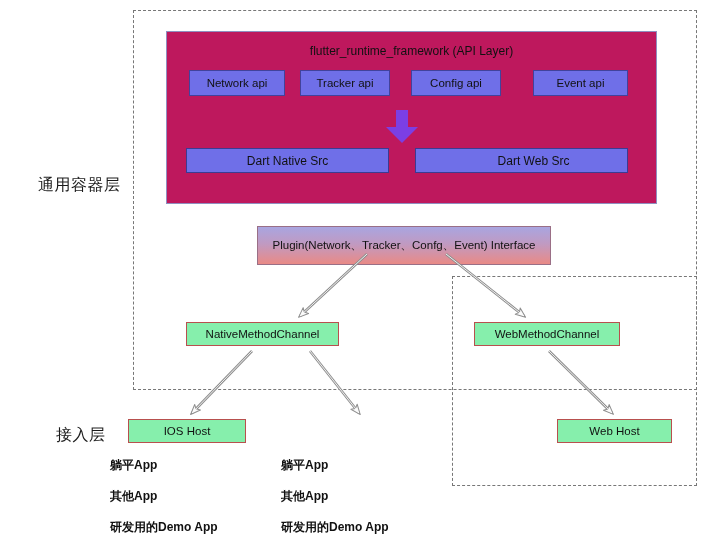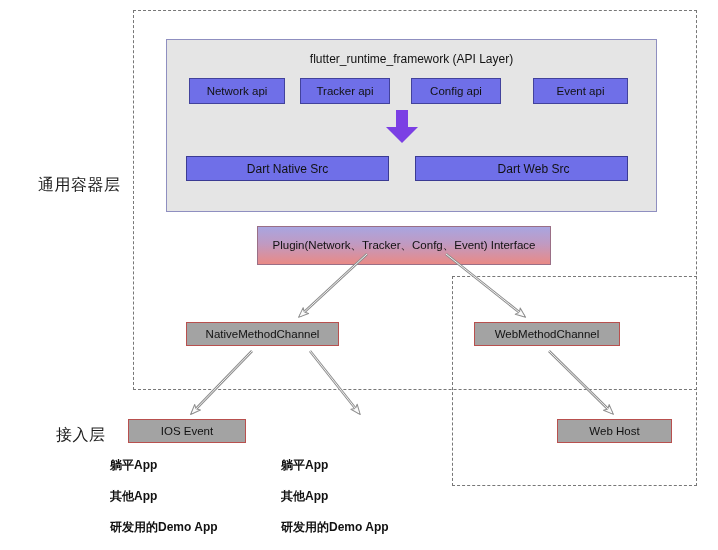--- a/index.html
+++ b/index.html
@@ -37,24 +37,23 @@
     letter-spacing: .5px;
   }
 
   
   #api-panel {
     position: absolute;
     left: 166px;
     top: 31px;
     width: 491px;
     height: 173px;
-    background: #e5e5e5;
+    background: #be185d;
     border: 1px solid #8f8fc0;
     box-sizing: border-box;
-    margin-top: 8px;
   }
   #api-panel-title {
     position: absolute;
     top: 12px;
     left: 0;
     width: 100%;
     text-align: center;
     font-size: 12px;
     color: #111;
   }
@@ -110,21 +109,21 @@
     align-items: center;
     justify-content: center;
     font-size: 11.5px;
     color: #111;
     white-space: nowrap;
   }
 
   
   .red-box {
     position: absolute;
-    background: #a3a3a3;
+    background: #86efac;
     border: 1px solid #b8504e;
     box-sizing: border-box;
     display: flex;
     align-items: center;
     justify-content: center;
     font-size: 11.5px;
     color: #111;
     white-space: nowrap;
   }
 
@@ -174,21 +173,21 @@
 
   <svg id="purple-arrow" viewBox="0 0 36 34" xmlns="http://www.w3.org/2000/svg">
     <path d="M12,0 L24,0 L24,17 L34,17 L18,33 L2,17 L12,17 Z" fill="#7b3fe4"></path>
   </svg>
 
   <div id="plugin-bar">Plugin(Network、Tracker、Confg、Event) Interface</div>
 
   <div class="red-box" style="left:186px; top:322px; width:153px; height:24px;">NativeMethodChannel</div>
   <div class="red-box" style="left:474px; top:322px; width:146px; height:24px;">WebMethodChannel</div>
 
-  <div class="red-box" style="left:128px; top:419px; width:118px; height:24px;">IOS Event</div>
+  <div class="red-box" style="left:128px; top:419px; width:118px; height:24px;">IOS Host</div>
   <div class="red-box" style="left:557px; top:419px; width:115px; height:24px;">Web Host</div>
 
   <div class="app-list" style="left:110px; top:450px; width:155px;">
     <div>躺平App</div>
     <div>其他App</div>
     <div>研发用的Demo App</div>
   </div>
   <div class="app-list" style="left:281px; top:450px; width:155px;">
     <div>躺平App</div>
     <div>其他App</div>

